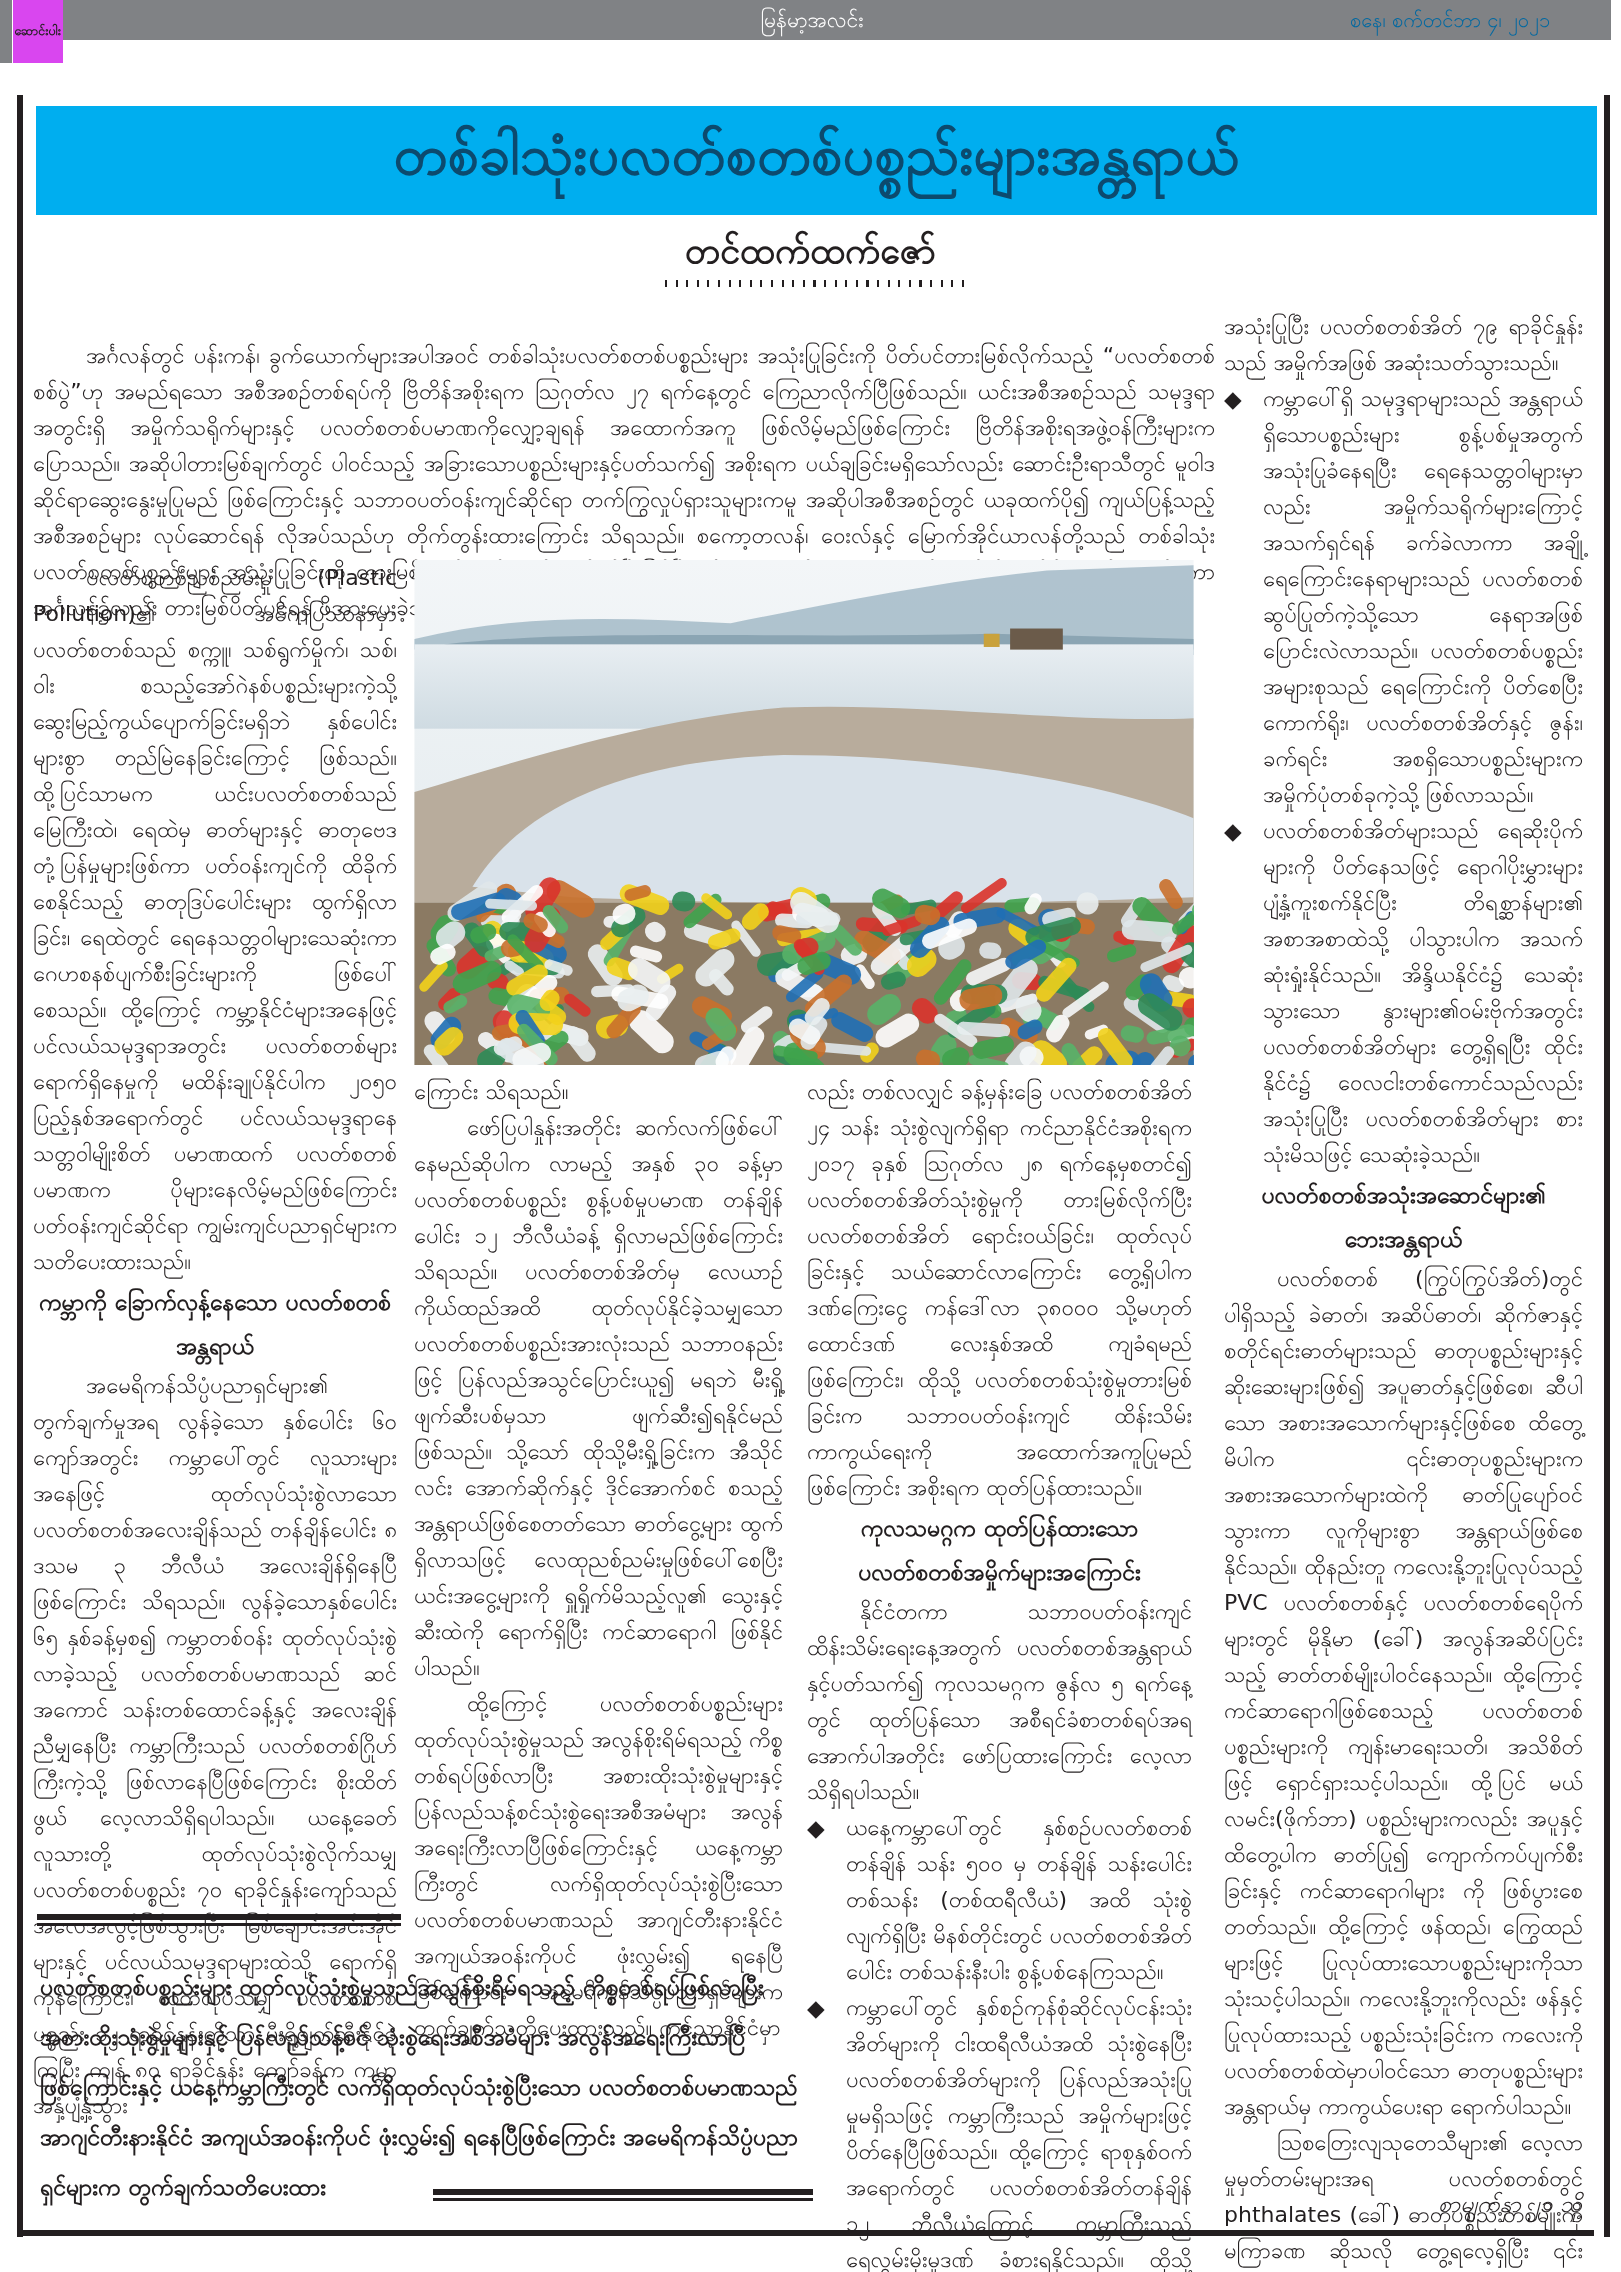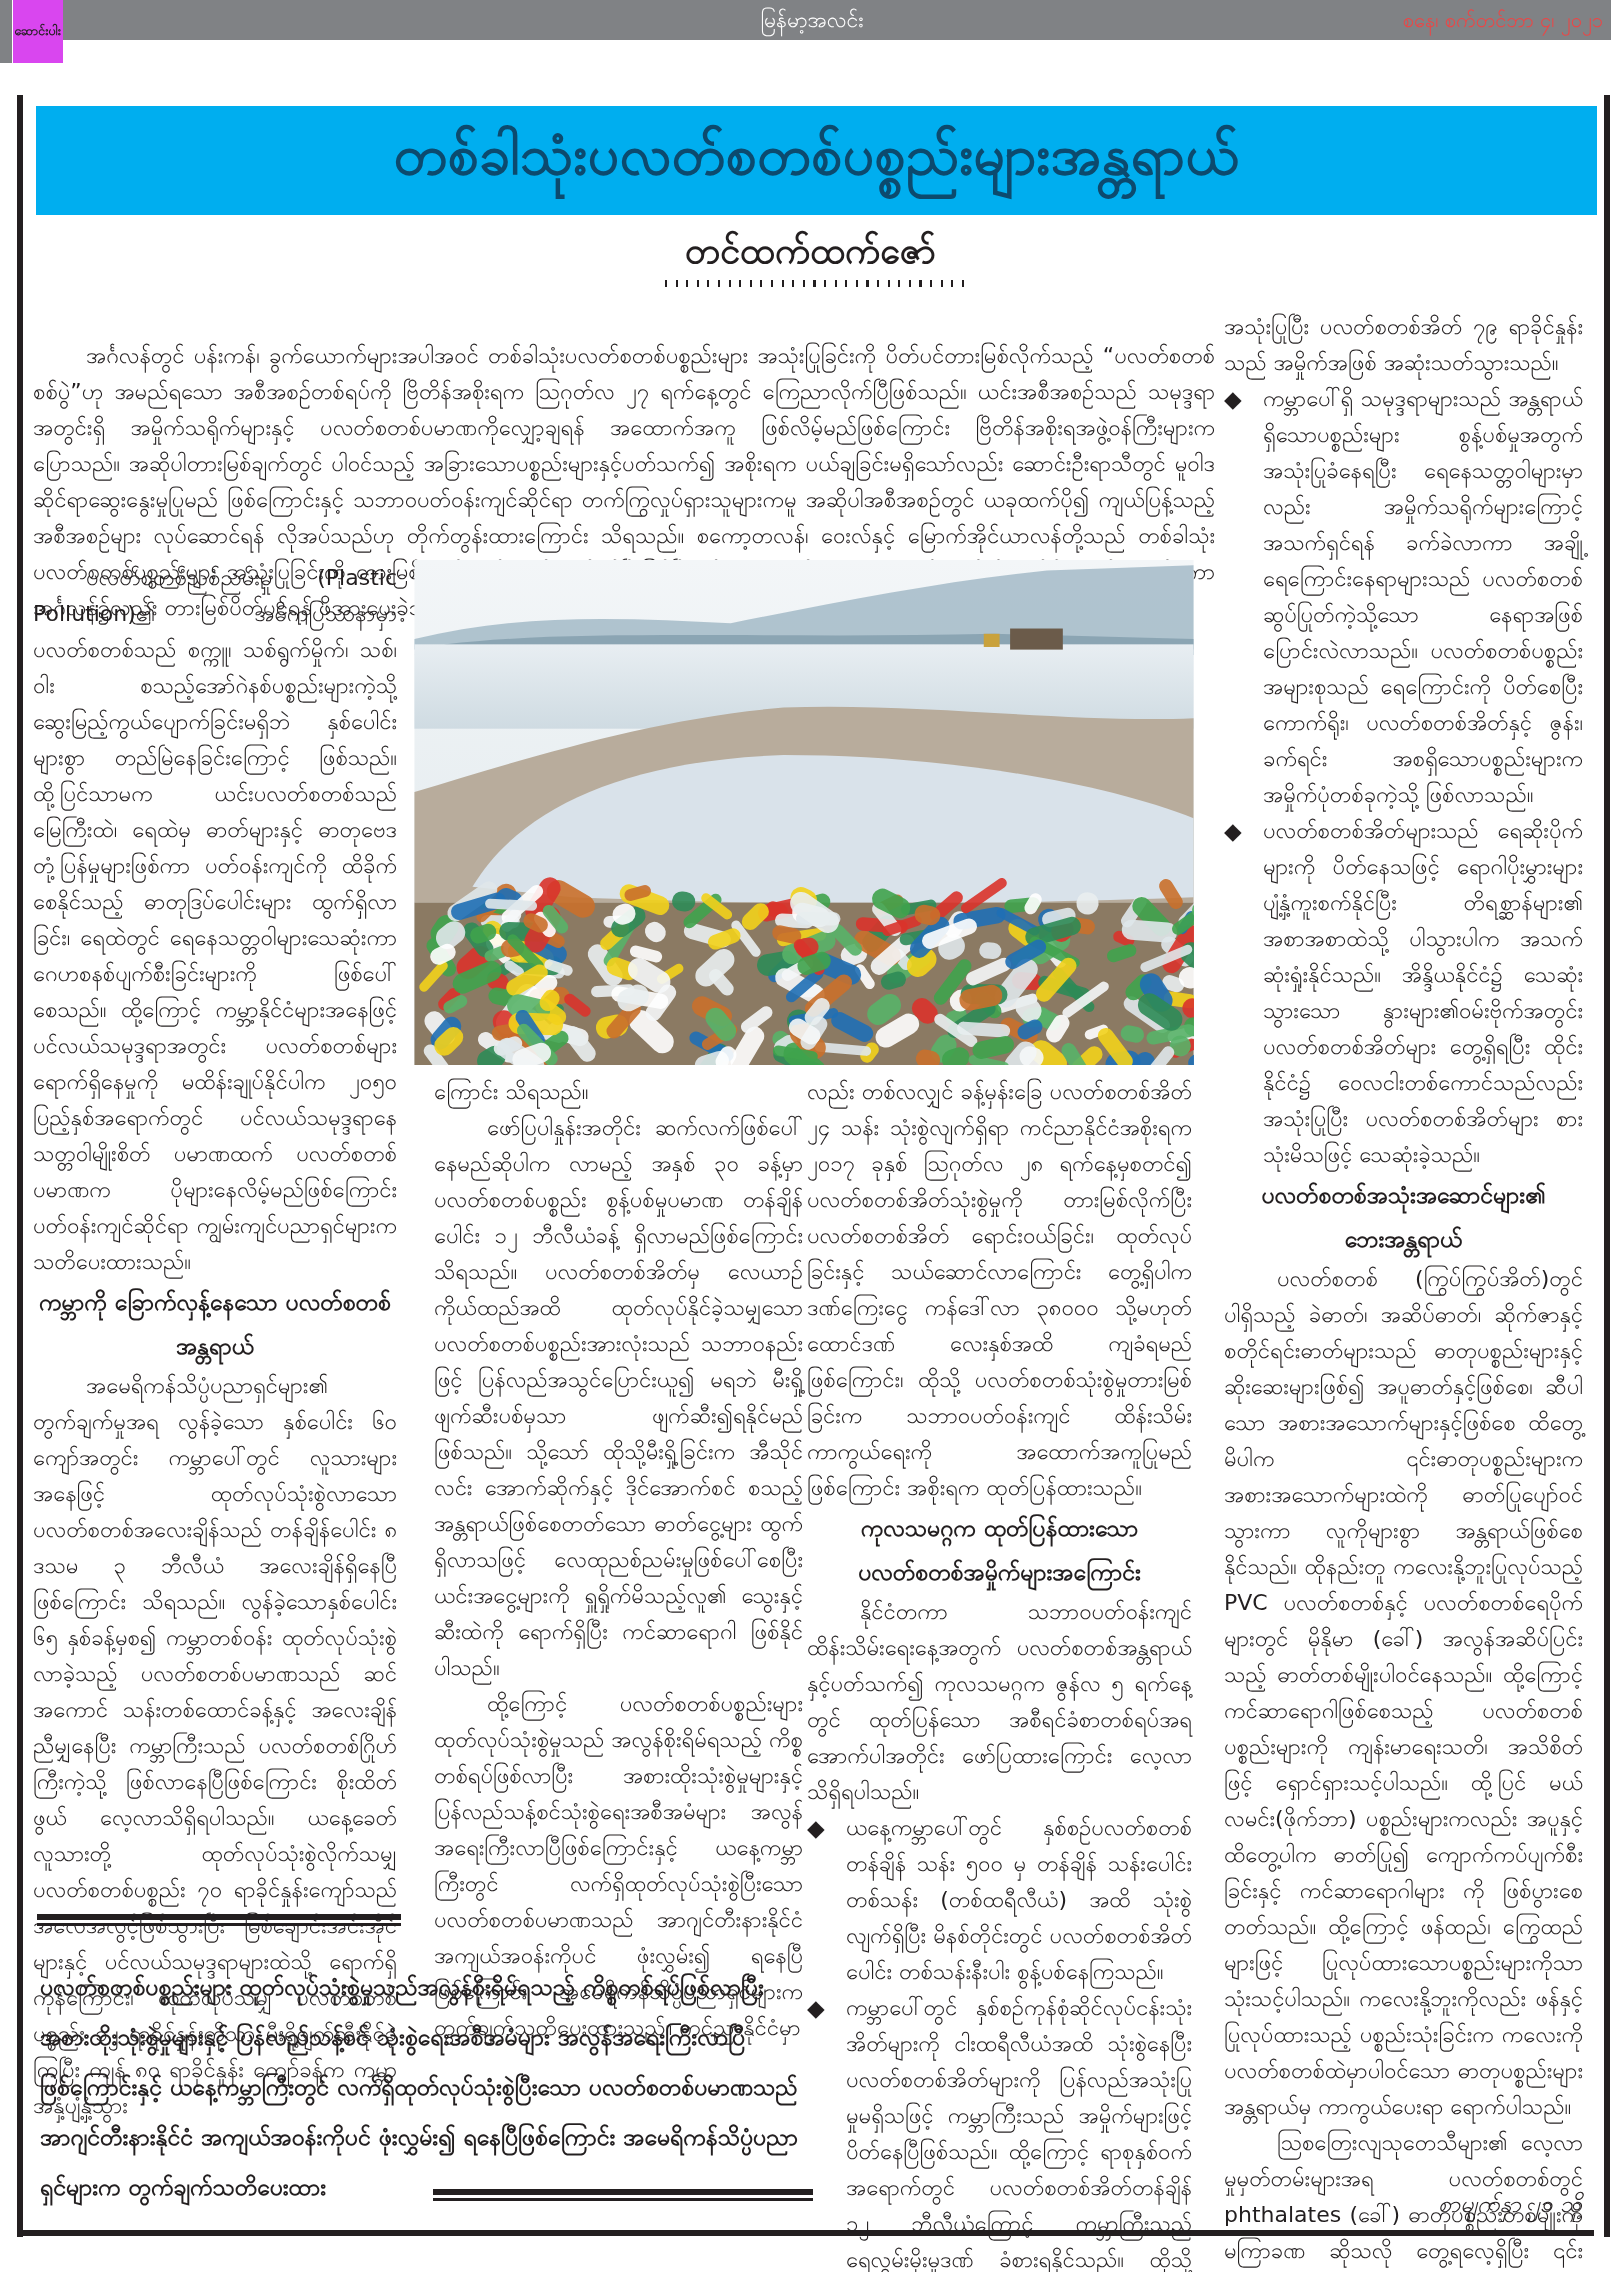--- a/index.html
+++ b/index.html
@@ -34,21 +34,21 @@
 </head>
 <body>
 
 <div class="abs" style="left:0;top:0;width:11.6px;height:63px;background:#808285;"></div>
 <div class="abs" style="left:0;top:10.6px;width:11.6px;height:53px;color:#fff;font-size:19px;font-weight:bold;writing-mode:vertical-rl;text-align:center;">၂၀</div>
 <div class="abs" style="left:12.7px;top:0;width:50px;height:63px;background:#d946ef;display:flex;align-items:center;justify-content:center;">
   <span style="font-size:21px;font-weight:bold;color:#231f20;white-space:nowrap;transform:scale(0.6);">ဆောင်းပါး</span>
 </div>
 <div class="abs" style="left:63px;top:0;width:1548px;height:40px;background:#808285;"></div>
 <div class="abs" style="left:733px;top:0;width:158px;height:40px;line-height:40px;color:#fff;font-size:21px;text-align:center;">မြန်မာ့အလင်း</div>
-<div class="abs" style="left:1350px;top:0;width:253px;height:40px;line-height:40px;color:#ef4444;font-size:20px;text-align:right;">စနေ၊ စက်တင်ဘာ ၄၊ ၂၀၂၁</div>
+<div class="abs" style="left:1350px;top:0;width:253px;height:40px;line-height:40px;color:#0369a1;font-size:20px;">စနေ၊ စက်တင်ဘာ ၄၊ ၂၀၂၁</div>
 
 <div class="abs" style="left:17px;top:95px;width:6.3px;height:2142px;background:#231f20;"></div>
 <div class="abs" style="left:1604px;top:95px;width:6.3px;height:2142px;background:#231f20;"></div>
 <div class="abs" style="left:17px;top:2230px;width:1577px;height:6.3px;background:#231f20;"></div>
 
 <div class="abs" id="title-band">
   <span>တစ်ခါသုံးပလတ်စတစ်ပစ္စည်းများအန္တရာယ်</span>
 </div>
 <div class="abs" id="byline">တင်ထက်ထက်ဇော်</div>
 <div class="abs" id="byline-dots"></div>
@@ -342,21 +342,21 @@
         <rect x="546.0895747599451" y="861.9108796296296" width="70.29672496570645" height="38.291658093278464" rx="19.145829046639232" fill="#58b368" opacity="0.9" transform="rotate(51.068415637860085 581.2379372427984 881.0567086762688)"></rect>
         <rect x="1387.9945644718794" y="887.4332561728395" width="94.39883401920439" height="24.814857681755832" rx="12.407428840877916" fill="#58b368" opacity="0.9" transform="rotate(-11.502572016460903 1435.1939814814816 899.8406850137175)"></rect>
         <rect x="245.54770233196157" y="763.2334104938271" width="55.63057270233196" height="19.76398319615912" rx="9.88199159807956" fill="#e9eef0" opacity="0.9" transform="rotate(18.148662551440324 273.3629886831276 773.1154020919067)"></rect>
         <rect x="567.4156550068586" y="929.3113425925926" width="47.3252743484225" height="31.805701303155008" rx="15.902850651577504" fill="#ffffff" opacity="0.9" transform="rotate(-59.97788065843621 591.0782921810699 945.2141932441701)"></rect>
         <rect x="1368.2650891632372" y="835.6670524691358" width="92.81627229080934" height="43.60667866941015" rx="21.803339334705075" fill="#2e8b57" opacity="0.9" transform="rotate(34.117798353909464 1414.6732253086418 857.4703918038409)"></rect>
         <rect x="184.76267146776405" y="922.3005401234568" width="75.43689986282578" height="37.83358196159122" rx="18.91679098079561" fill="#f5f7f8" opacity="0.9" transform="rotate(-19.564300411522638 222.48112139917694 941.2173311042525)"></rect>
       </g>
   </svg>
 </div>
 
-<div class="abs body" id="col2" style="left:414px;top:1074px;width:369px;margin-left:20px;">
+<div class="abs body" id="col2" style="left:414px;top:1074px;width:369px;">
     <p>ကြောင်း သိရသည်။</p>
     <p class="indent">ဖော်ပြပါနှုန်းအတိုင်း ဆက်လက်ဖြစ်ပေါ်နေမည်ဆိုပါက လာမည့် အနှစ် ၃၀ ခန့်မှာ ပလတ်စတစ်ပစ္စည်း စွန့်ပစ်မှုပမာဏ တန်ချိန်ပေါင်း ၁၂ ဘီလီယံခန့် ရှိလာမည်ဖြစ်ကြောင်း သိရသည်။ ပလတ်စတစ်အိတ်မှ လေယာဉ်ကိုယ်ထည်အထိ ထုတ်လုပ်နိုင်ခဲ့သမျှသော ပလတ်စတစ်ပစ္စည်းအားလုံးသည် သဘာဝနည်းဖြင့် ပြန်လည်အသွင်ပြောင်းယူ၍ မရဘဲ မီးရှို့ဖျက်ဆီးပစ်မှသာ ဖျက်ဆီး၍ရနိုင်မည် ဖြစ်သည်။ သို့သော် ထိုသို့မီးရှို့ခြင်းက အီသိုင်လင်း အောက်ဆိုက်နှင့် ဒိုင်အောက်စင် စသည့် အန္တရာယ်ဖြစ်စေတတ်သော ဓာတ်ငွေ့များ ထွက်ရှိလာသဖြင့် လေထုညစ်ညမ်းမှုဖြစ်ပေါ်စေပြီး ယင်းအငွေ့များကို ရှူရှိုက်မိသည့်လူ၏ သွေးနှင့်ဆီးထဲကို ရောက်ရှိပြီး ကင်ဆာရောဂါ ဖြစ်နိုင်ပါသည်။</p>
     <p class="indent">ထို့ကြောင့် ပလတ်စတစ်ပစ္စည်းများ ထုတ်လုပ်သုံးစွဲမှုသည် အလွန်စိုးရိမ်ရသည့် ကိစ္စတစ်ရပ်ဖြစ်လာပြီး အစားထိုးသုံးစွဲမှုများနှင့် ပြန်လည်သန့်စင်သုံးစွဲရေးအစီအမံများ အလွန်အရေးကြီးလာပြီဖြစ်ကြောင်းနှင့် ယနေ့ကမ္ဘာကြီးတွင် လက်ရှိထုတ်လုပ်သုံးစွဲပြီးသော ပလတ်စတစ်ပမာဏသည် အာဂျင်တီးနားနိုင်ငံ အကျယ်အဝန်းကိုပင် ဖုံးလွှမ်း၍ ရနေပြီဖြစ်ကြောင်း အမေရိကန်သိပ္ပံပညာရှင်များက တွက်ချက်သတိပေးထားသည်။ ကင်ညာနိုင်ငံမှာ</p>
   </div>
 
 <div class="abs body" id="col3" style="left:807px;top:1074px;width:385px;">
     <p>လည်း တစ်လလျှင် ခန့်မှန်းခြေ ပလတ်စတစ်အိတ် ၂၄ သန်း သုံးစွဲလျက်ရှိရာ ကင်ညာနိုင်ငံအစိုးရက ၂၀၁၇ ခုနှစ် ဩဂုတ်လ ၂၈ ရက်နေ့မှစတင်၍ ပလတ်စတစ်အိတ်သုံးစွဲမှုကို တားမြစ်လိုက်ပြီး ပလတ်စတစ်အိတ် ရောင်းဝယ်ခြင်း၊ ထုတ်လုပ်ခြင်းနှင့် သယ်ဆောင်လာကြောင်း တွေ့ရှိပါက ဒဏ်ကြေးငွေ ကန်ဒေါ်လာ ၃၈၀၀၀ သို့မဟုတ် ထောင်ဒဏ် လေးနှစ်အထိ ကျခံရမည်ဖြစ်ကြောင်း၊ ထိုသို့ ပလတ်စတစ်သုံးစွဲမှုတားမြစ်ခြင်းက သဘာဝပတ်ဝန်းကျင် ထိန်းသိမ်းကာကွယ်ရေးကို အထောက်အကူပြုမည်ဖြစ်ကြောင်း အစိုးရက ထုတ်ပြန်ထားသည်။</p>
     <p class="heading">ကုလသမဂ္ဂက ထုတ်ပြန်ထားသော ပလတ်စတစ်အမှိုက်များအကြောင်း</p>
     <p class="indent">နိုင်ငံတကာ သဘာဝပတ်ဝန်းကျင်ထိန်းသိမ်းရေးနေ့အတွက် ပလတ်စတစ်အန္တရာယ်နှင့်ပတ်သက်၍ ကုလသမဂ္ဂက ဇွန်လ ၅ ရက်နေ့တွင် ထုတ်ပြန်သော အစီရင်ခံစာတစ်ရပ်အရ အောက်ပါအတိုင်း ဖော်ပြထားကြောင်း လေ့လာသိရှိရပါသည်။</p>
     <div class="bullet">

